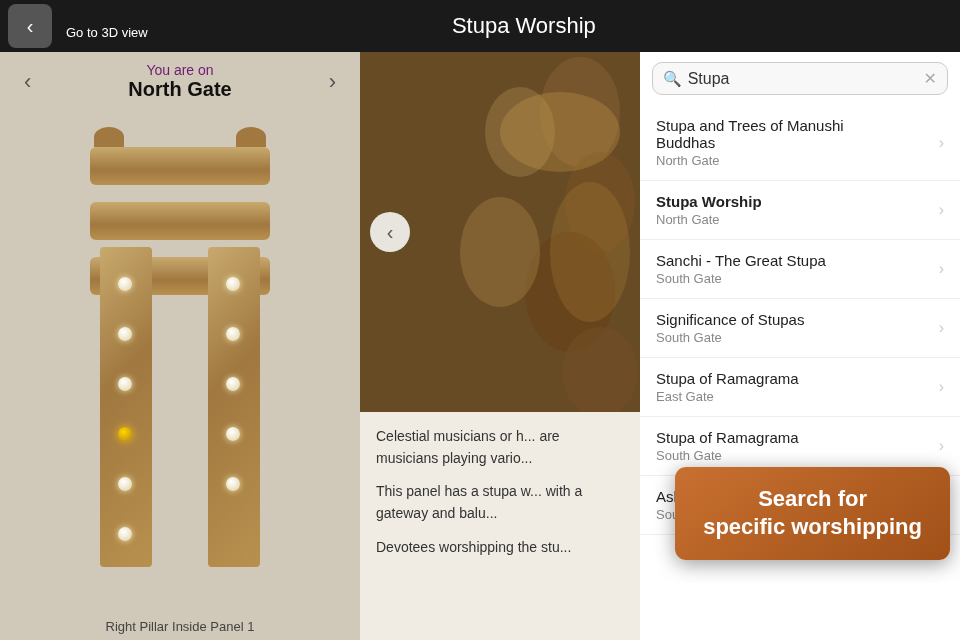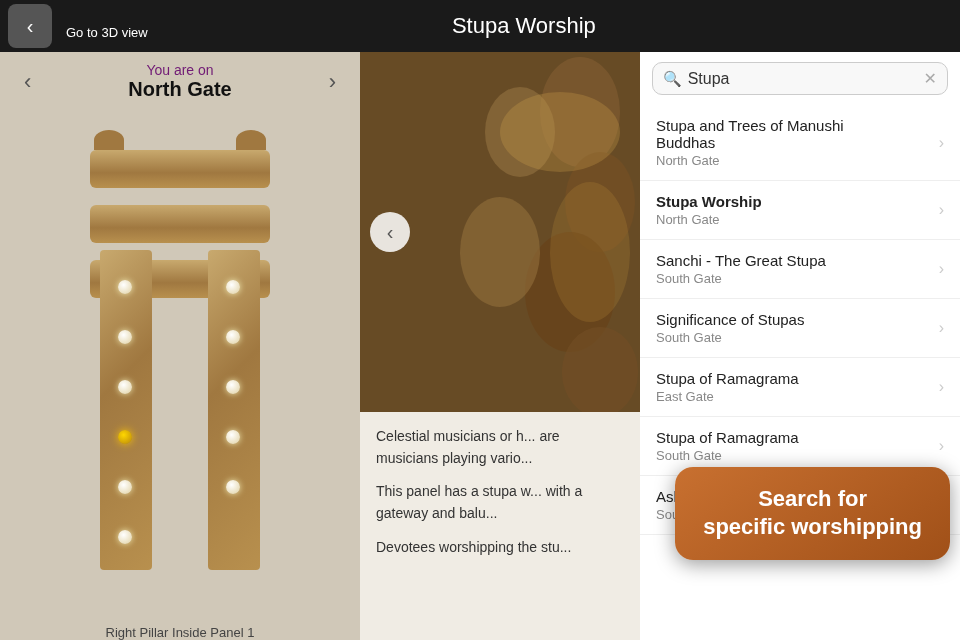--- a/index.html
+++ b/index.html
@@ -122,20 +122,21 @@
       box-shadow: 0 0 6px rgba(255,255,200,0.8);
     }
     .dot-amber {
       background: radial-gradient(circle at 40% 35%, #ffd700, #b8860b);
       box-shadow: 0 0 8px rgba(255,200,0,0.9);
     }
     .panel-label {
       font-size: 13px;
       color: #444;
       text-align: center;
+      padding-bottom: 6px;
     }
 
     
     .main-panel {
       position: absolute;
       top: 52px; left: 360px;
       width: 280px;
       bottom: 0;
       background: #f0ece4;
       overflow: hidden;
@@ -252,21 +253,21 @@
     .result-item.selected .result-title {
       font-weight: 600;
     }
 
     
     .tooltip-bubble {
       position: absolute;
       bottom: 80px;
       right: 10px;
       background: linear-gradient(145deg, #c87030, #a05018);
-      border-radius: 18px;
+      border-radius: 11px;
       padding: 18px 28px;
       color: white;
       font-size: 22px;
       font-weight: 600;
       text-align: center;
       line-height: 1.3;
       box-shadow: 0 4px 20px rgba(0,0,0,0.4);
       z-index: 50;
       max-width: 300px;
     }

